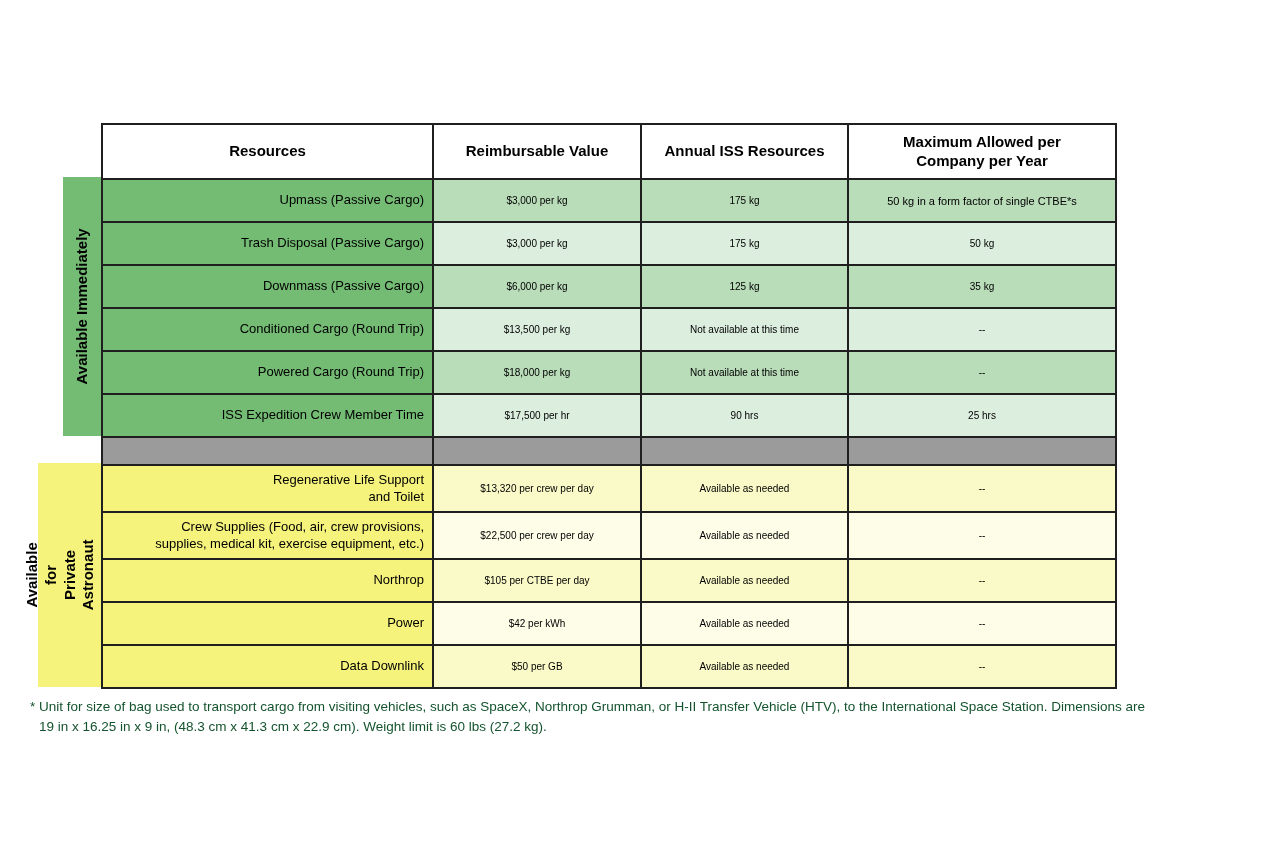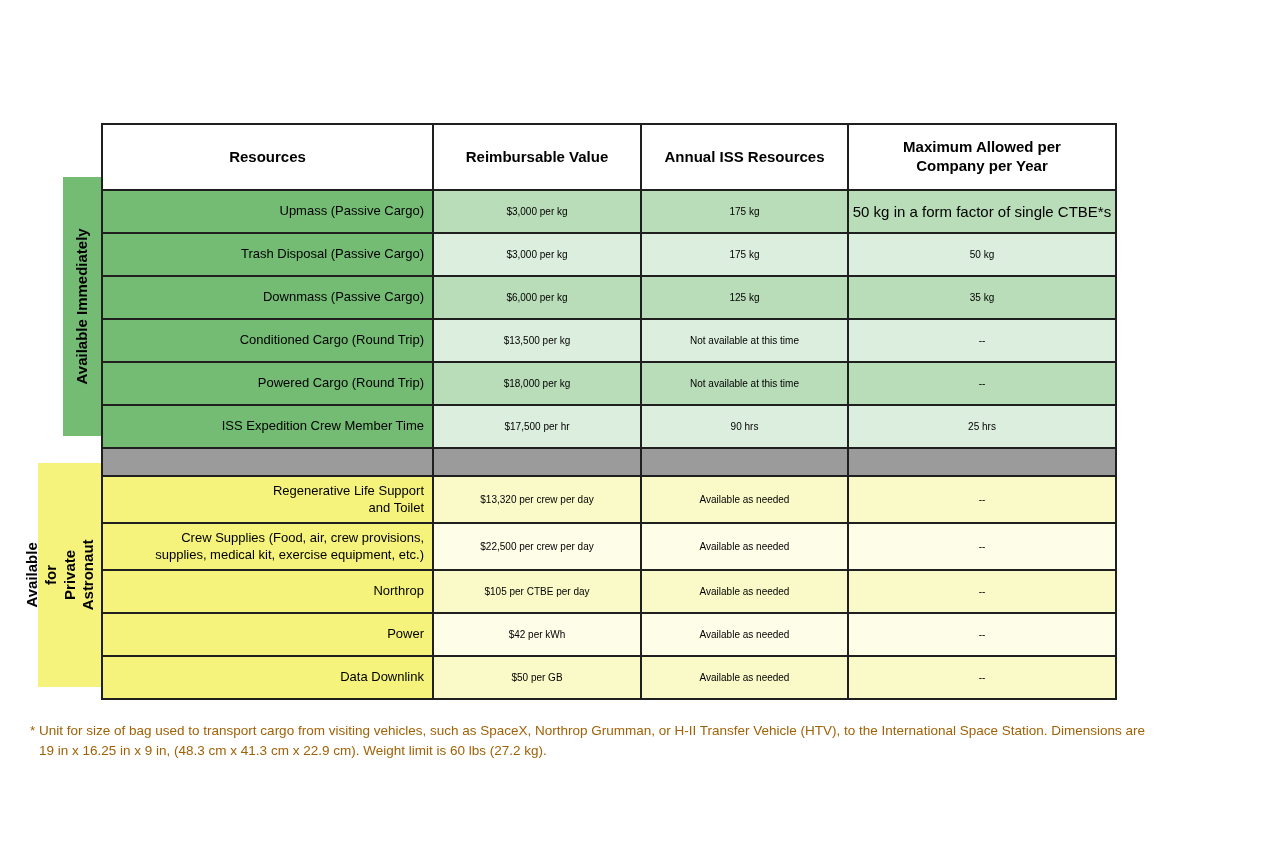--- a/index.html
+++ b/index.html
@@ -28,21 +28,21 @@
   col.c-ann { width: 207px; }
   col.c-max { width: 268px; }
 
   table.pricing th,
   table.pricing td {
     border: 2px solid #1f1f1f;
     vertical-align: middle;
     overflow: hidden;
   }
 
-  tr.hdr { height: 66px; padding-left: 26px; }
+  tr.hdr { height: 55px; padding-left: 26px; }
   tr.hdr th {
     background: #ffffff;
     font-size: 15px;
     font-weight: bold;
     text-align: center;
     white-space: pre-line;
     line-height: 1.25;
     padding: 2px 4px;
   }
 
@@ -56,21 +56,21 @@
     padding: 2px 8px 2px 4px;
     font-size: 13px;
     white-space: pre-line;
     line-height: 1.3;
   }
   td.data {
     text-align: center;
     font-size: 10px;
     padding: 2px 3px;
   }
-  td.data.tight { font-size: 15px; }
+  td.data.tight { font-size: 11px; }
 
   
   tr.sec-g td.res { background: #74bc74; }
   tr.g-a td.data { background: #b9dcb9; }
   tr.g-b td.data { background: #dceede; }
 
   
   tr.row-sep td { background: #9b9b9b; }
 
   
@@ -111,22 +111,21 @@
   .side-label.yellow .txt { width: 224px; }
 
   
   .footnote {
     position: absolute;
     left: 30px;
     top: 697px;
     width: 1120px;
     font-size: 13.5px;
     line-height: 1.5;
-    color: #a16207;
-    margin-top: 24px;
+    color: #14532d;
   }
   .footnote .line2 { padding-left: 9px; }
 </style>
 </head>
 <body>
 
 <div class="side-label green">
   <div class="txt">Available Immediately</div>
 </div>
 <div class="side-label yellow">

